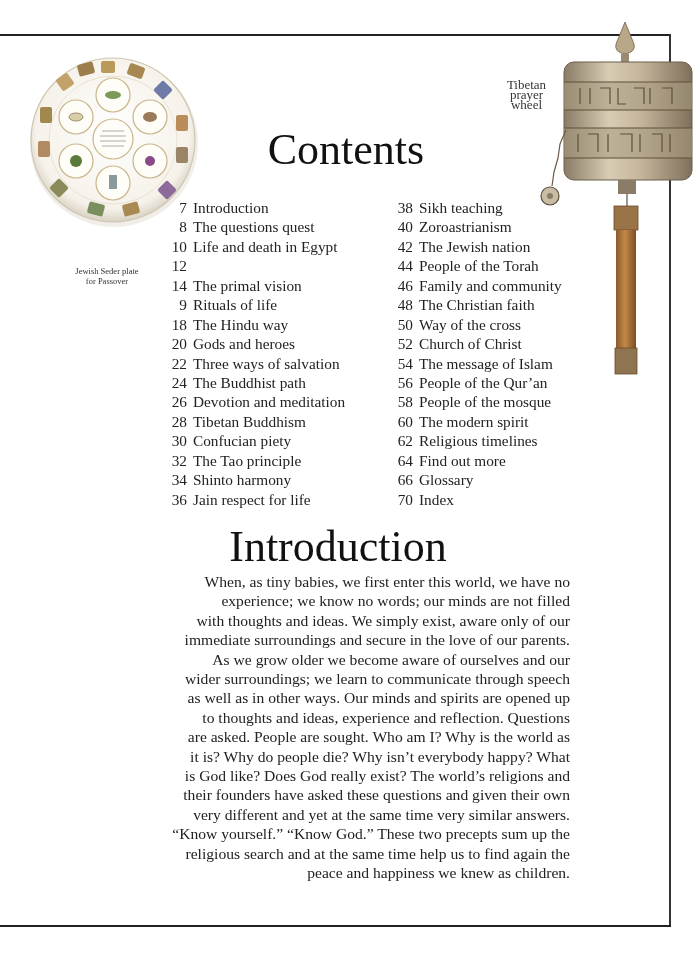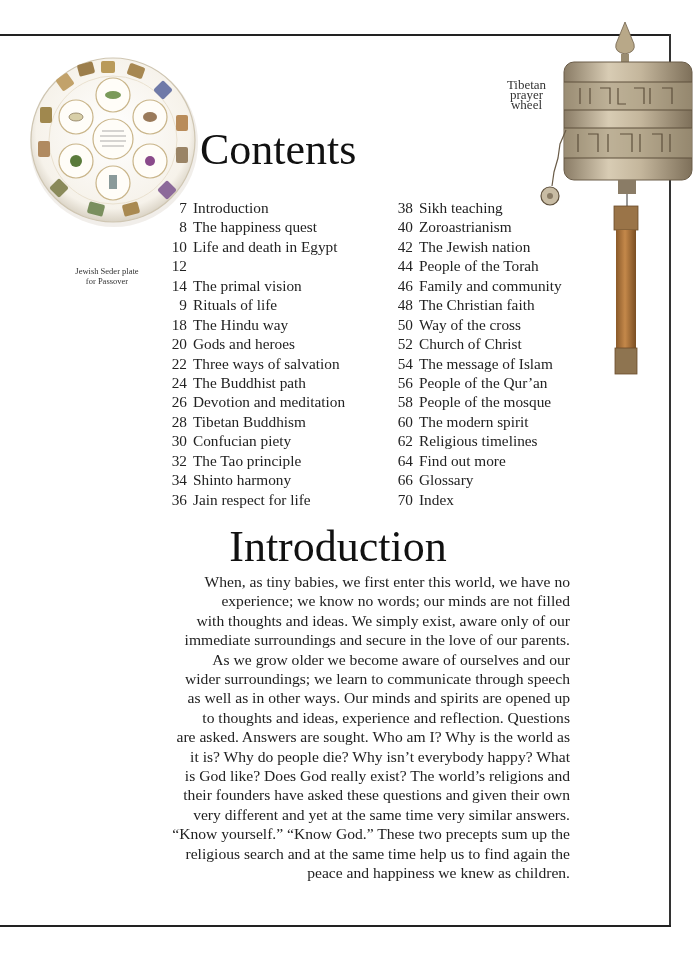--- a/index.html
+++ b/index.html
@@ -18,21 +18,21 @@
     font-size: 8.5px; line-height: 10px; text-align: center; color: #333; margin-top: 32px;
   }
 
   .wheel { position: absolute; left: 530px; top: 20px; width: 165px; height: 360px; }
   .wheel-caption {
     position: absolute; left: 500px; top: 80px; width: 53px;
     font-size: 13px; line-height: 10px; text-align: center; color: #333;
   }
 
   .contents-title {
-    position: absolute; left: 200px; top: 124px; width: 292px; 
+    position: absolute; left: 200px; top: 124px; width: 292px; text-align: center;
     font-size: 44px; line-height: 52px; color: #111; font-weight: normal; margin: 0;
   }
 
   .toc-col { position: absolute; top: 198px; list-style: none; margin: 0; padding: 0; }
   .toc-col.c1 { left: 160px; }
   .toc-col.c2 { left: 386px; }
   .toc-item { display: flex; height: 19.45px; align-items: baseline; font-size: 15.3px; line-height: 19.45px; color: #222; white-space: nowrap; }
   .toc-num { display: inline-block; width: 27px; text-align: right; margin-right: 6px; }
   .toc-title { display: inline-block; }
 
@@ -161,21 +161,21 @@
 
 <h1 class="contents-title">Contents</h1>
 
 <ul class="toc-col c1">
   <li class="toc-item">
       <span class="toc-num">7</span>
       <span class="toc-title">Introduction</span>
     </li>
   <li class="toc-item">
       <span class="toc-num">8</span>
-      <span class="toc-title">The happiness quest</span>
+      <span class="toc-title">The questions quest</span>
     </li>
   <li class="toc-item">
       <span class="toc-num">10</span>
       <span class="toc-title">Life and death in Egypt</span>
     </li>
   <li class="toc-item">
       <span class="toc-num">12</span>
     </li>
   <li class="toc-item">
       <span class="toc-num">14</span>
@@ -298,21 +298,21 @@
 
 <div class="intro-body">
   <span class="intro-line">When, as tiny babies, we first enter this world, we have no</span>
   <span class="intro-line">experience; we know no words; our minds are not filled</span>
   <span class="intro-line">with thoughts and ideas. We simply exist, aware only of our</span>
   <span class="intro-line">immediate surroundings and secure in the love of our parents.</span>
   <span class="intro-line">As we grow older we become aware of ourselves and our</span>
   <span class="intro-line">wider surroundings; we learn to communicate through speech</span>
   <span class="intro-line">as well as in other ways. Our minds and spirits are opened up</span>
   <span class="intro-line">to thoughts and ideas, experience and reflection. Questions</span>
-  <span class="intro-line">are asked. Answers are sought. Who am I? Why is the world as</span>
+  <span class="intro-line">are asked. People are sought. Who am I? Why is the world as</span>
   <span class="intro-line">it is? Why do people die? Why isn’t everybody happy? What</span>
   <span class="intro-line">is God like? Does God really exist? The world’s religions and</span>
   <span class="intro-line">their founders have asked these questions and given their own</span>
   <span class="intro-line">very different and yet at the same time very similar answers.</span>
   <span class="intro-line">“Know yourself.” “Know God.” These two precepts sum up the</span>
   <span class="intro-line">religious search and at the same time help us to find again the</span>
   <span class="intro-line">peace and happiness we knew as children.</span>
 </div>
 
 </body></html>

